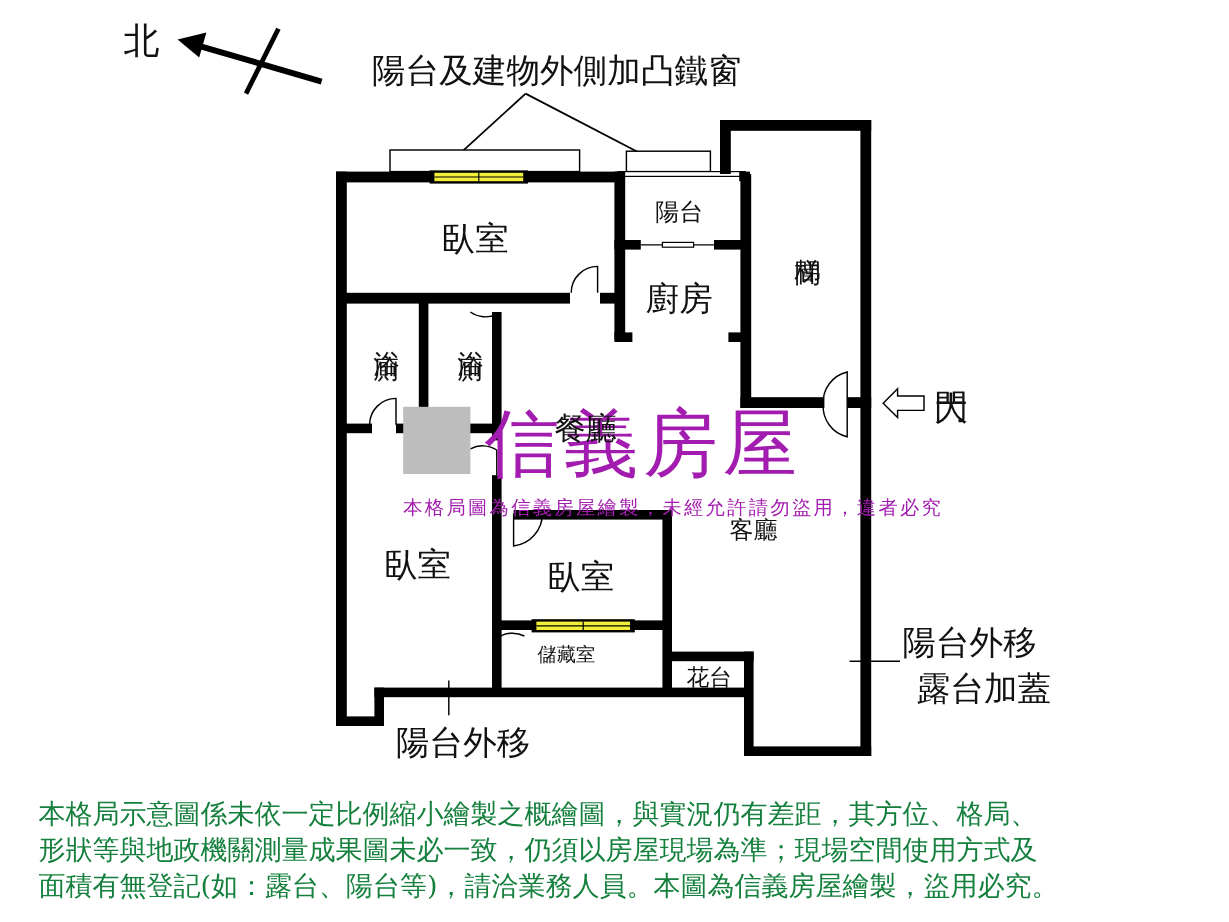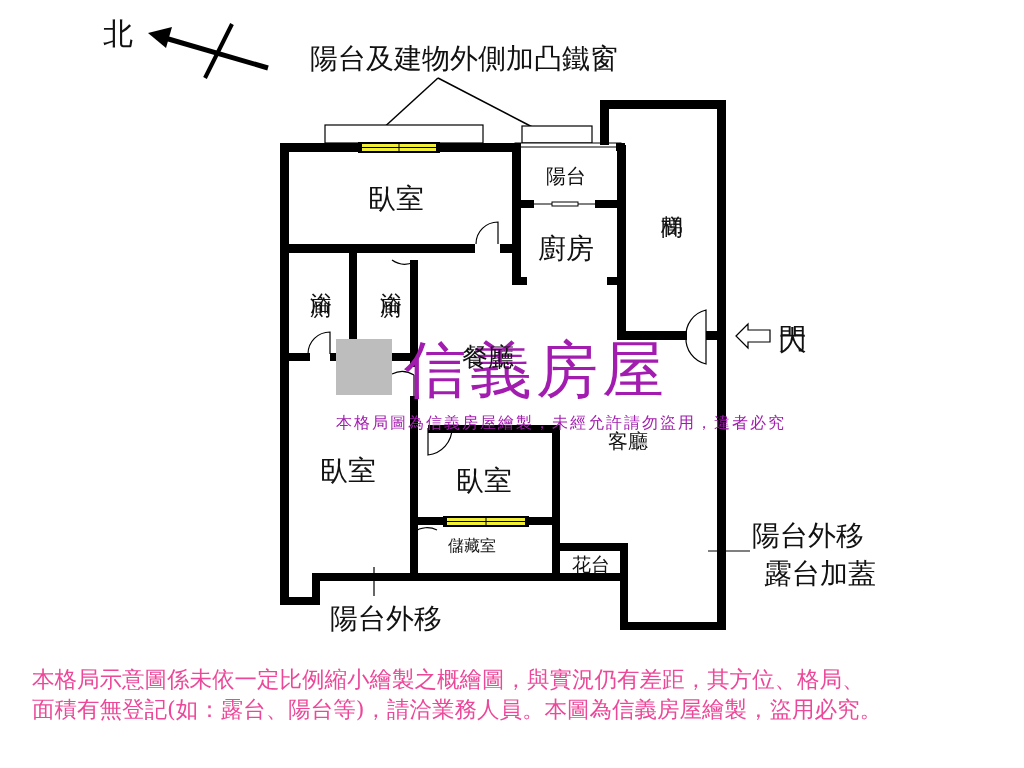--- a/index.html
+++ b/index.html
@@ -1,21 +1,21 @@
 <!DOCTYPE html>
 <html><head>
 <meta charset="utf-8">
 <style>
   html,body{margin:0;padding:0;background:#fff;}
   body{width:1024px;height:768px;position:relative;overflow:hidden;font-family:"DejaVu Serif","Liberation Serif",serif;color:#111;}
   svg{position:absolute;left:0;top:0;}
   .lbl{position:absolute;white-space:nowrap;color:#111;font-family:"DejaVu Serif","Liberation Serif",serif;}
   .vert{writing-mode:vertical-rl;text-orientation:upright;letter-spacing:2px;}
   .wm{position:absolute;color:#a21caf;font-family:"DejaVu Sans","Liberation Sans",sans-serif;}
-  .note{position:absolute;left:32px;top:664px;width:970px;font-size:22.5px;line-height:30px;color:#ec4899;}
+  .note{position:absolute;left:32px;top:664px;width:970px;font-size:22.5px;line-height:30px;color:#15803d;}
   .note div{white-space:nowrap;}
 </style>
 </head>
 <body>
 
 <svg width="1024" height="768">
 
   <g>
     <line x1="268" y1="68" x2="165" y2="38" stroke="#000" stroke-width="5"></line>
     <polygon points="148,33 172,27 166,48" fill="#000"></polygon>
@@ -126,14 +126,15 @@
 <div class="lbl" style="left:456px;top:462px;font-size:28px;">臥室</div>
 <div class="lbl" style="left:448px;top:536px;font-size:16px;">儲藏室</div>
 <div class="lbl" style="left:572px;top:552px;font-size:19px;">花台</div>
 <div class="lbl vert" style="left:773px;top:303px;font-size:28px;letter-spacing:0;">大門</div>
 <div class="lbl" style="left:752px;top:517px;font-size:28px;">陽台外移</div>
 <div class="lbl" style="left:752px;top:555px;font-size:28px;margin-left:12px;">露台加蓋</div>
 <div class="lbl" style="left:330px;top:600px;font-size:28px;">陽台外移</div>
 
 <div class="note">
   <div>本格局示意圖係未依一定比例縮小繪製之概繪圖，與實況仍有差距，其方位、格局、</div>
+  <div>形狀等與地政機關測量成果圖未必一致，仍須以房屋現場為準；現場空間使用方式及</div>
   <div>面積有無登記(如：露台、陽台等)，請洽業務人員。本圖為信義房屋繪製，盜用必究。</div>
 </div>
 
 </body></html>

